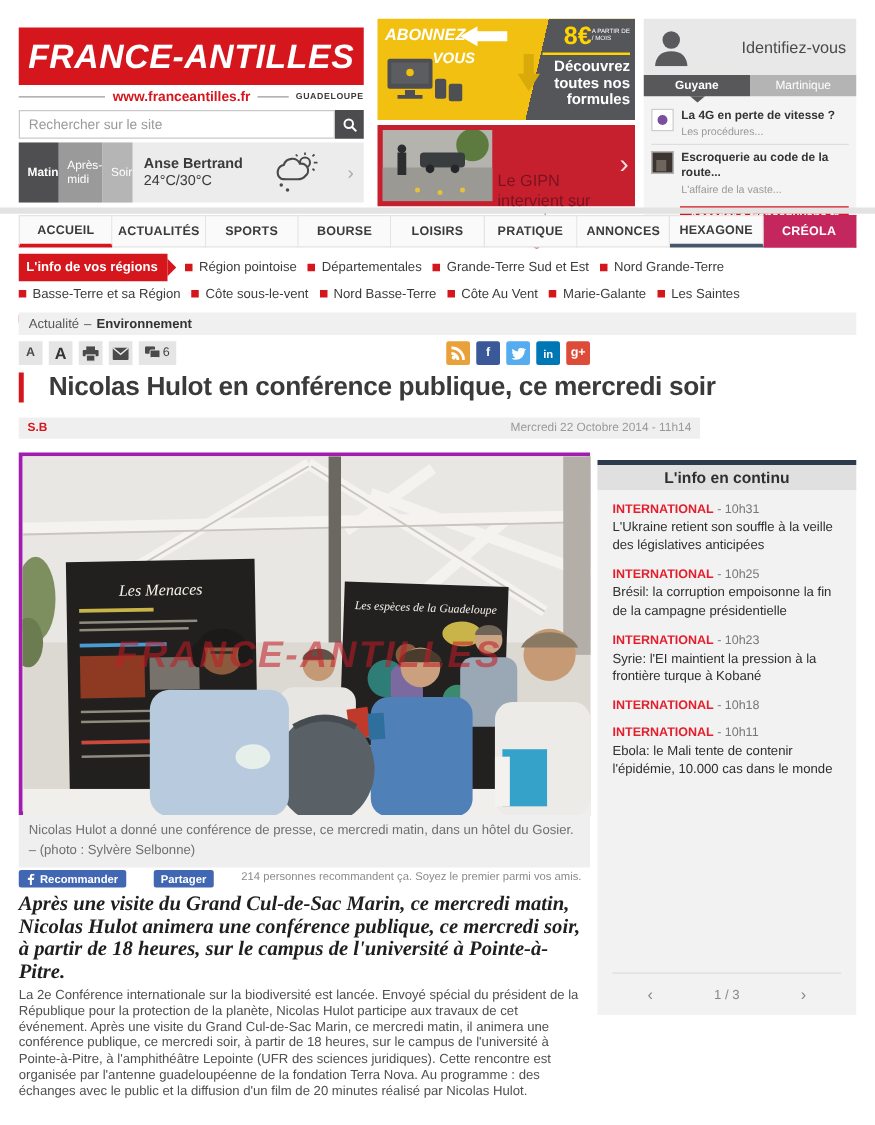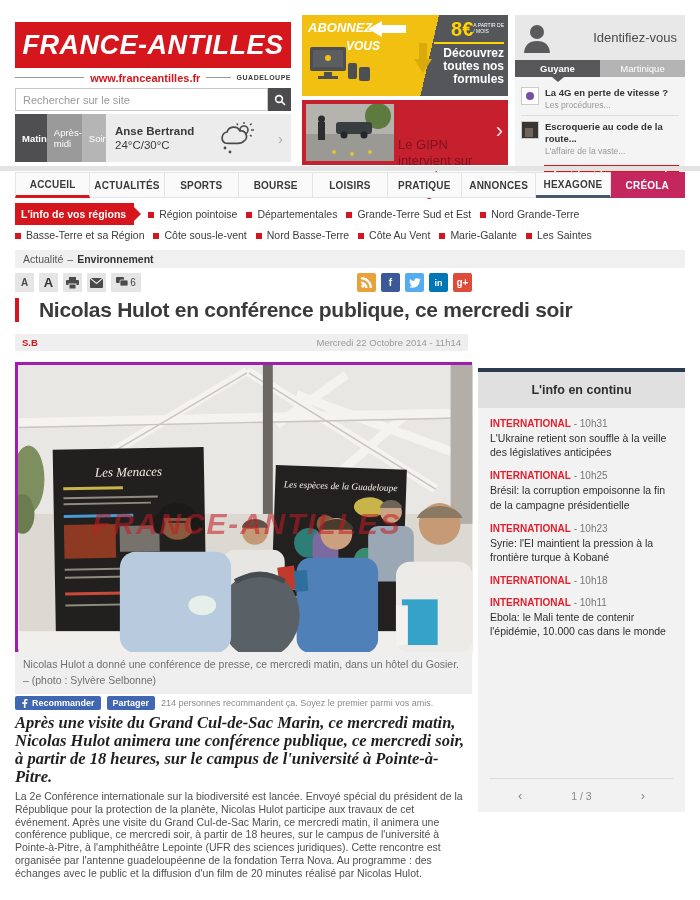--- a/index.html
+++ b/index.html
@@ -107,41 +107,41 @@
   .tool { width:19px; height:19px; background:#e5e5e5; display:flex; align-items:center; justify-content:center; cursor:pointer; color:#4a4a4a; }
   .tool.small-a { font-size:10px; font-weight:bold; }
   .tool.big-a { font-size:13px; font-weight:bold; color:#333; }
   .tool.comments { width:30px; gap:2px; font-size:10px; color:#444; }
   .share { width:19px; height:19px; border-radius:2px; display:flex; align-items:center; justify-content:center;
     color:#fff; font-size:10px; font-weight:bold; cursor:pointer; }
 
   
   .article-title { position:absolute; left:15px; top:298px; width:655px; border-left:4px solid #d5161d; padding-left:20px;
     font-size:21px; font-weight:bold; color:#3a3a3a; letter-spacing:-.3px; }
-  .byline { position:absolute; left:15px; top:334px; width:453px; height:17px; background:#efefef;
+  .byline { position:absolute; left:15px; top:334px; width:545px; height:17px; background:#efefef;
     display:flex; align-items:center; justify-content:space-between; padding:0 7px; }
   .byline .author { color:#d5161d; font-weight:bold; font-size:9.5px; }
   .byline .date { color:#999; font-size:9.5px; }
 
   .photo-wrap { position:absolute; left:15px; top:362px; width:457px; height:290px; border:3px solid #a21caf; }
   .caption { position:absolute; left:15px; top:652px; width:457px; background:#efefef; padding:5px 8px;
     font-size:10.5px; color:#6f6f6f; line-height:1.5; }
-  .fbrow { position:absolute; left:15px; top:696px; width:457px; display:flex; align-items:center; gap:6px; }
+  .fbrow { position:absolute; left:15px; top:696px; width:457px; display:flex; gap:22px; }
   .fb-btn { background:#4267b2; color:#fff; border:none; font-size:9px; font-weight:bold; border-radius:2px;
     padding:2px 6px; display:flex; align-items:center; gap:4px; cursor:pointer; font-family:"Liberation Sans",sans-serif; }
   .fb-note { color:#8a8a8a; font-size:9px; }
 
   .lead { position:absolute; left:15px; top:714px; width:457px; font-family:"Liberation Serif",serif;
     font-weight:bold; font-style:italic; font-size:16.5px; line-height:18px; color:#1f1f1f; }
   .body-text { position:absolute; left:15px; top:790px; width:457px; font-size:10.5px; line-height:12.8px; color:#4f4f4f; }
 
   
   .sidebar { position:absolute; left:478px; top:368px; width:207px; height:444px; background:#f2f2f2;
     border-top:4px solid #2c3a4e; display:flex; flex-direction:column; }
-  .sb-title { background:#e0e0e0; height:36px; display:flex; align-items:center; justify-content:center;
+  .sb-title { background:#e0e0e0; height:20px; display:flex; align-items:center; justify-content:center;
     font-weight:bold; font-size:12.5px; color:#2f2f2f; }
   .sb-items { padding:10px 12px 0; }
   .sb-item { margin-bottom:11px; cursor:pointer; }
   .sb-item-head { font-size:10px; }
   .sb-cat { color:#e31e2d; font-weight:bold; }
   .sb-sep, .sb-time { color:#777; }
   .sb-item-title { font-size:10.5px; color:#2e2e2e; line-height:1.35; margin-top:2px; }
   .sb-pager { margin-top:auto; border-top:1px solid #dcdcdc; margin-left:12px; margin-right:12px;
     height:34px; display:flex; align-items:center; justify-content:space-between; padding:0 28px; }
   .sb-pager .pg { color:#888; font-size:13px; cursor:pointer; }

